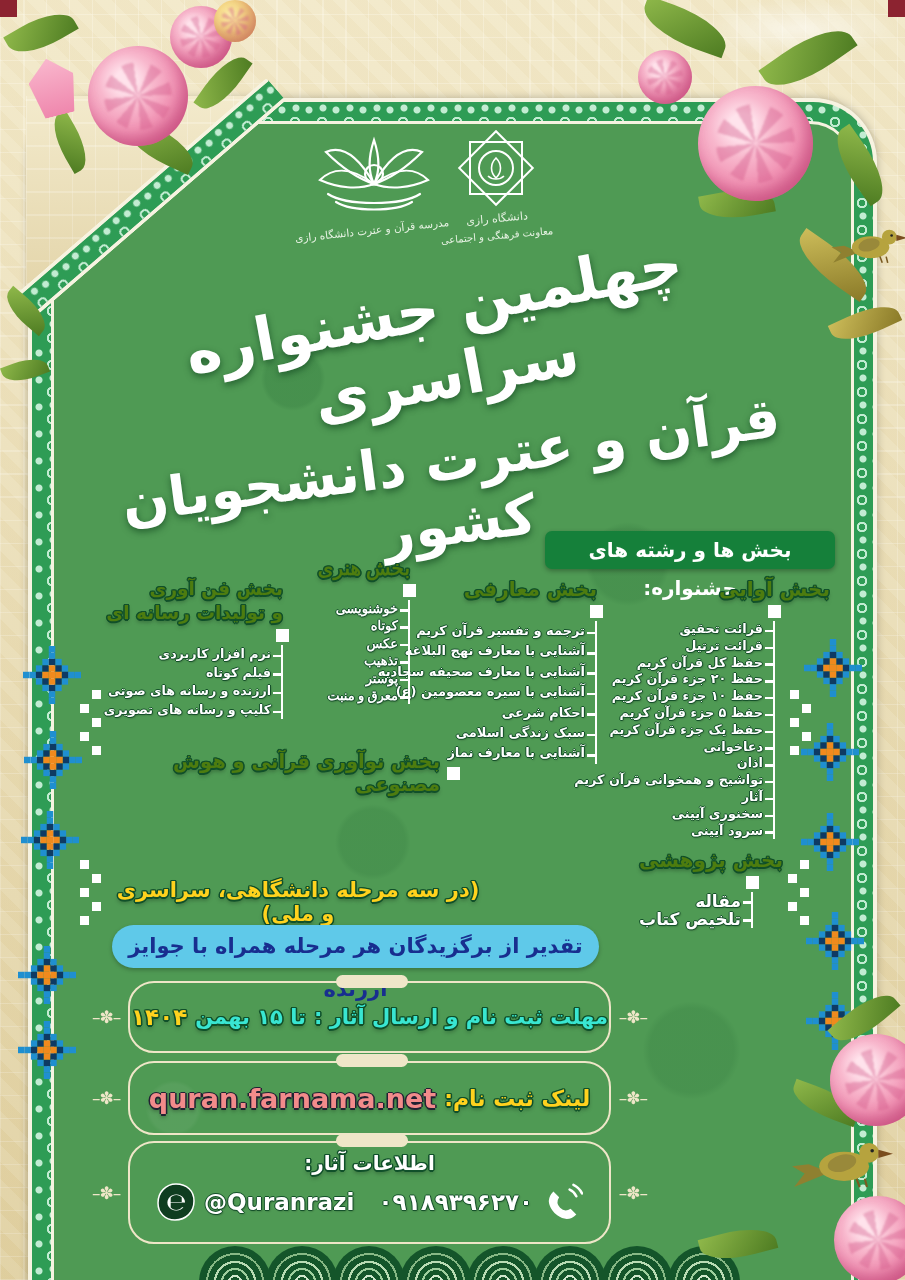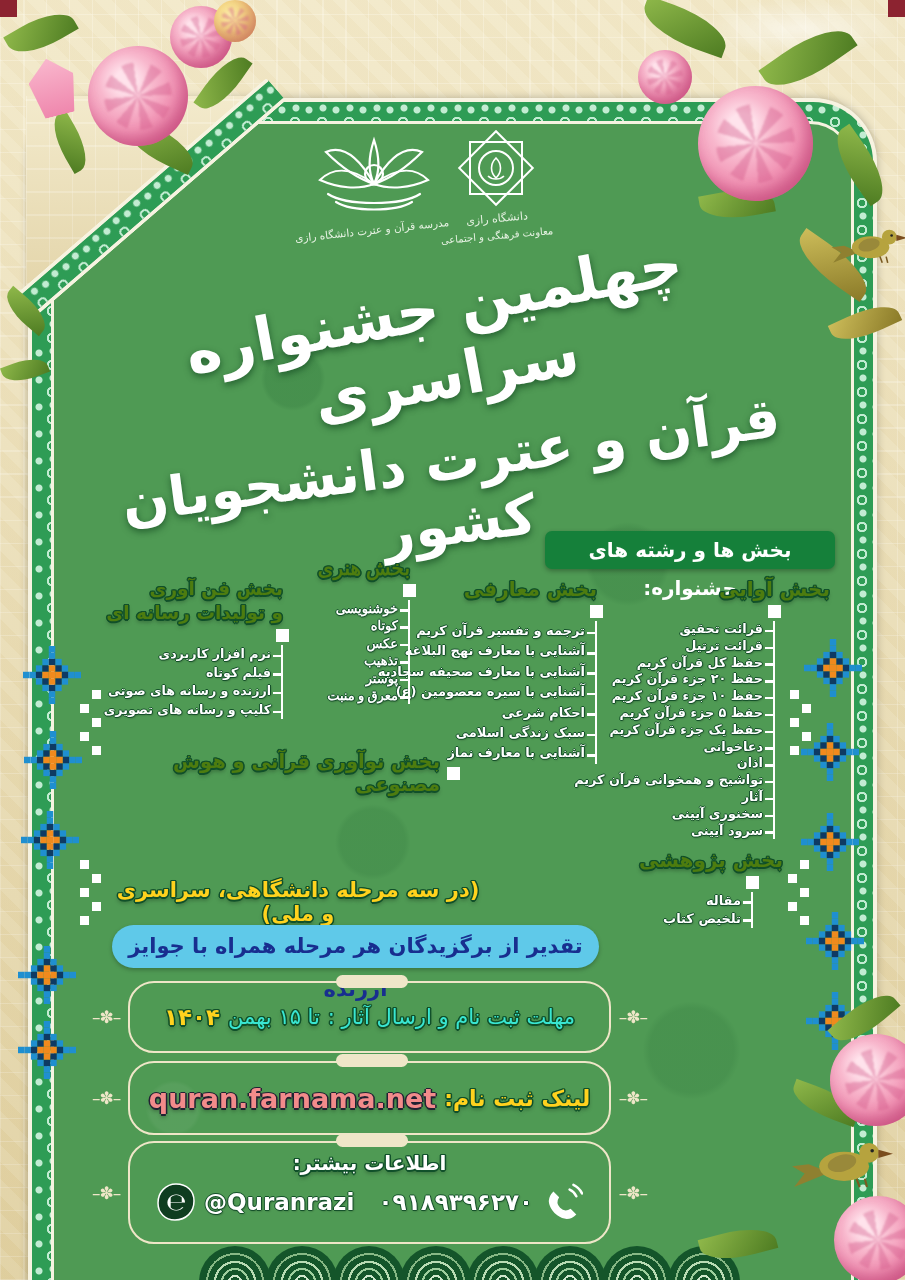--- a/index.html
+++ b/index.html
@@ -92,41 +92,41 @@
   #sec-maarefi li{font-size:13px;line-height:20.4px;}
   #sec-honari{right:495px;top:556px;width:165px;font-family:Liberation Serif, serif;}
   #sec-honari li{font-size:13px;line-height:17.4px;}
   #sec-fanavari{right:622px;top:577px;width:218px;}
   #sec-fanavari .sec-head h2{font-size:18.5px;line-height:1.3;}
   #sec-fanavari li{font-size:12.6px;line-height:18.6px;}
   #sec-adabi{right:300px;top:786px;width:185px;}
   #sec-adabi li{font-size:13px;line-height:17.6px;}
   #sec-pazhuheshi{right:122px;top:848px;width:205px;}
   #sec-pazhuheshi .sec-list{margin-right:30px;}
-  #sec-pazhuheshi li{font-size:13px;line-height:18px;}
+  #sec-pazhuheshi li{font-size:17px;line-height:18px;}
   #sec-noavari{right:445px;top:750px;width:332px;}
   #sec-noavari .sec-head h2{font-size:19.5px;}
   #sec-noavari li{font-size:12.6px;line-height:19px;}
   
   .stages{position:absolute;left:112px;top:878px;width:372px;z-index:10;text-align:center;
     color:#ffd21e;font-weight:bold;font-size:21px;}
   .prizes{position:absolute;left:112px;top:925px;width:487px;height:43px;z-index:10;background:#5fc9e9;
     border-radius:22px;text-align:center;line-height:43px;color:#182e8f;font-weight:bold;font-size:21px;
     box-shadow:0 2px 4px rgba(0,0,0,.25);}
   .obox{position:absolute;left:128px;width:483px;z-index:10;border:2.5px solid #efe6c8;border-radius:26px;
     box-sizing:border-box;display:flex;align-items:center;justify-content:center;gap:8px;direction:rtl;}
   .obox::before,.obox::after{position:absolute;top:50%;transform:translateY(-50%);color:#efe6c8;
     font-size:17px;letter-spacing:-1px;}
   .obox::before{content:"–✽–";left:-38px;}
   .obox::after{content:"–✽–";right:-38px;}
   #deadline-box{top:981px;height:72px;}
   #link-box{top:1061px;height:74px;}
   #info-box{top:1141px;height:103px;flex-direction:column;justify-content:flex-start;padding-top:8px;gap:4px;}
   .pill{position:absolute;left:336px;width:72px;height:13px;background:#efe6c8;border-radius:7px;z-index:11;}
-  .cy{color:#39e6d2;font-weight:normal;font-size:21px;}
+  .cy{color:#39e6d2;font-weight:bold;font-size:21px;}
   .yr{color:#ffd21e;font-weight:bold;font-size:23px;}
   .linklabel{color:#ffd21e;font-weight:bold;font-size:22px;}
   .url{color:#f28b8b;font-weight:bold;font-size:27px;direction:ltr;
     text-shadow:-1.5px 0 #223,1.5px 0 #223,0 -1.5px #223,0 1.5px #223,0 3px 4px rgba(0,0,0,.35);}
   .info-label{color:#fff;font-weight:bold;font-size:20px;}
   .info-row{width:100%;display:flex;direction:ltr;justify-content:space-between;align-items:center;
     padding:2px 26px 0 26px;box-sizing:border-box;}
   .contact-item{display:flex;align-items:center;gap:8px;color:#fff;font-weight:bold;font-size:23px;}
 </style>
 </head>
@@ -398,21 +398,21 @@
   </div>
   <div class="pill" style="top:975px"></div>
 
   <div class="obox" id="link-box">
     <span class="linklabel ol">لینک ثبت نام:</span>
     <span class="url">quran.farnama.net</span>
   </div>
   <div class="pill" style="top:1054px"></div>
 
   <div class="obox" id="info-box">
-    <div class="info-label rtl ol">اطلاعات بیشتر:</div>
+    <div class="info-label rtl ol">اطلاعات آثار:</div>
     <div class="info-row">
       <div class="contact-item">
         <svg width="40" height="40" viewBox="0 0 40 40">
           <path d="M20 2 C31 2 38 9 38 19 C38 30 30 38 19 38 C9 38 2 31 2 21 C2 10 10 2 20 2 Z" fill="#0f3d20" stroke="#fff" stroke-width="1.5"></path>
           <text x="20" y="28" text-anchor="middle" font-size="24" font-weight="bold" fill="#fff" font-family="DejaVu Sans, sans-serif">℮</text>
         </svg>
         <span class="ol-s">@Quranrazi</span>
       </div>
       <div class="contact-item">
         <span class="ol-s" dir="ltr">۰۹۱۸۹۳۹۶۲۷۰</span>

